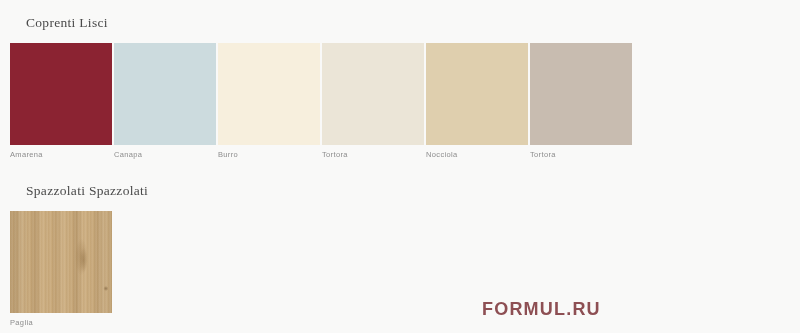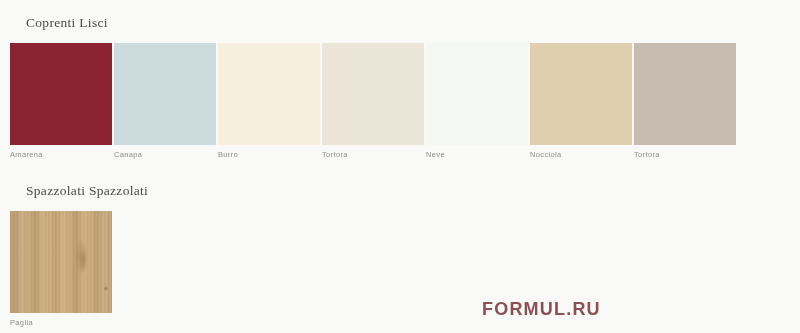--- a/index.html
+++ b/index.html
@@ -147,24 +147,20 @@
       <div class="swatch-item">
         <span class="swatch-chip" id="chip-0-2" style="background-color: rgb(247, 239, 221);"></span>
         <span class="swatch-label">Burro</span>
       </div>
 
       <div class="swatch-item">
         <span class="swatch-chip" id="chip-0-3" style="background-color: rgb(235, 229, 215);"></span>
         <span class="swatch-label">Tortora</span>
       </div>
 
-      <div class="swatch-item">
-        <span class="swatch-chip" id="chip-0-4" style="background-color: rgb(245, 247, 243);"></span>
-        <span class="swatch-label">Neve</span>
-      </div>
 
       <div class="swatch-item">
         <span class="swatch-chip" id="chip-0-5" style="background-color: rgb(223, 207, 174);"></span>
         <span class="swatch-label">Nocciola</span>
       </div>
 
       <div class="swatch-item">
         <span class="swatch-chip" id="chip-0-6" style="background-color: rgb(200, 188, 176);"></span>
         <span class="swatch-label">Tortora</span>
       </div>

